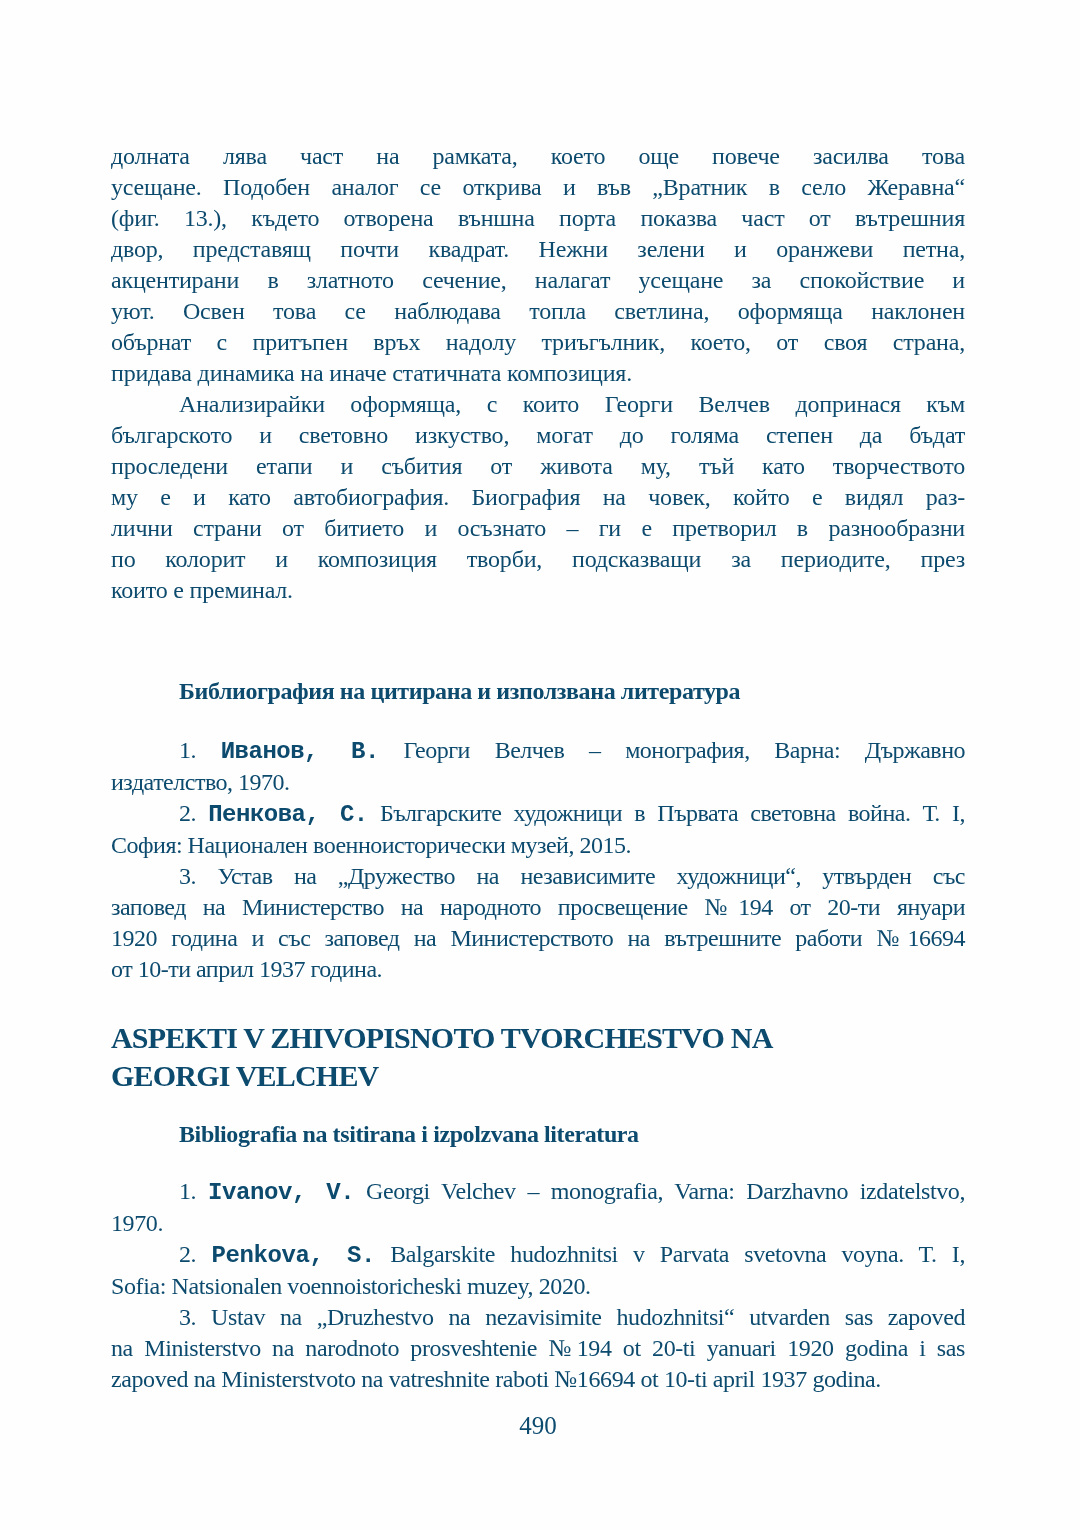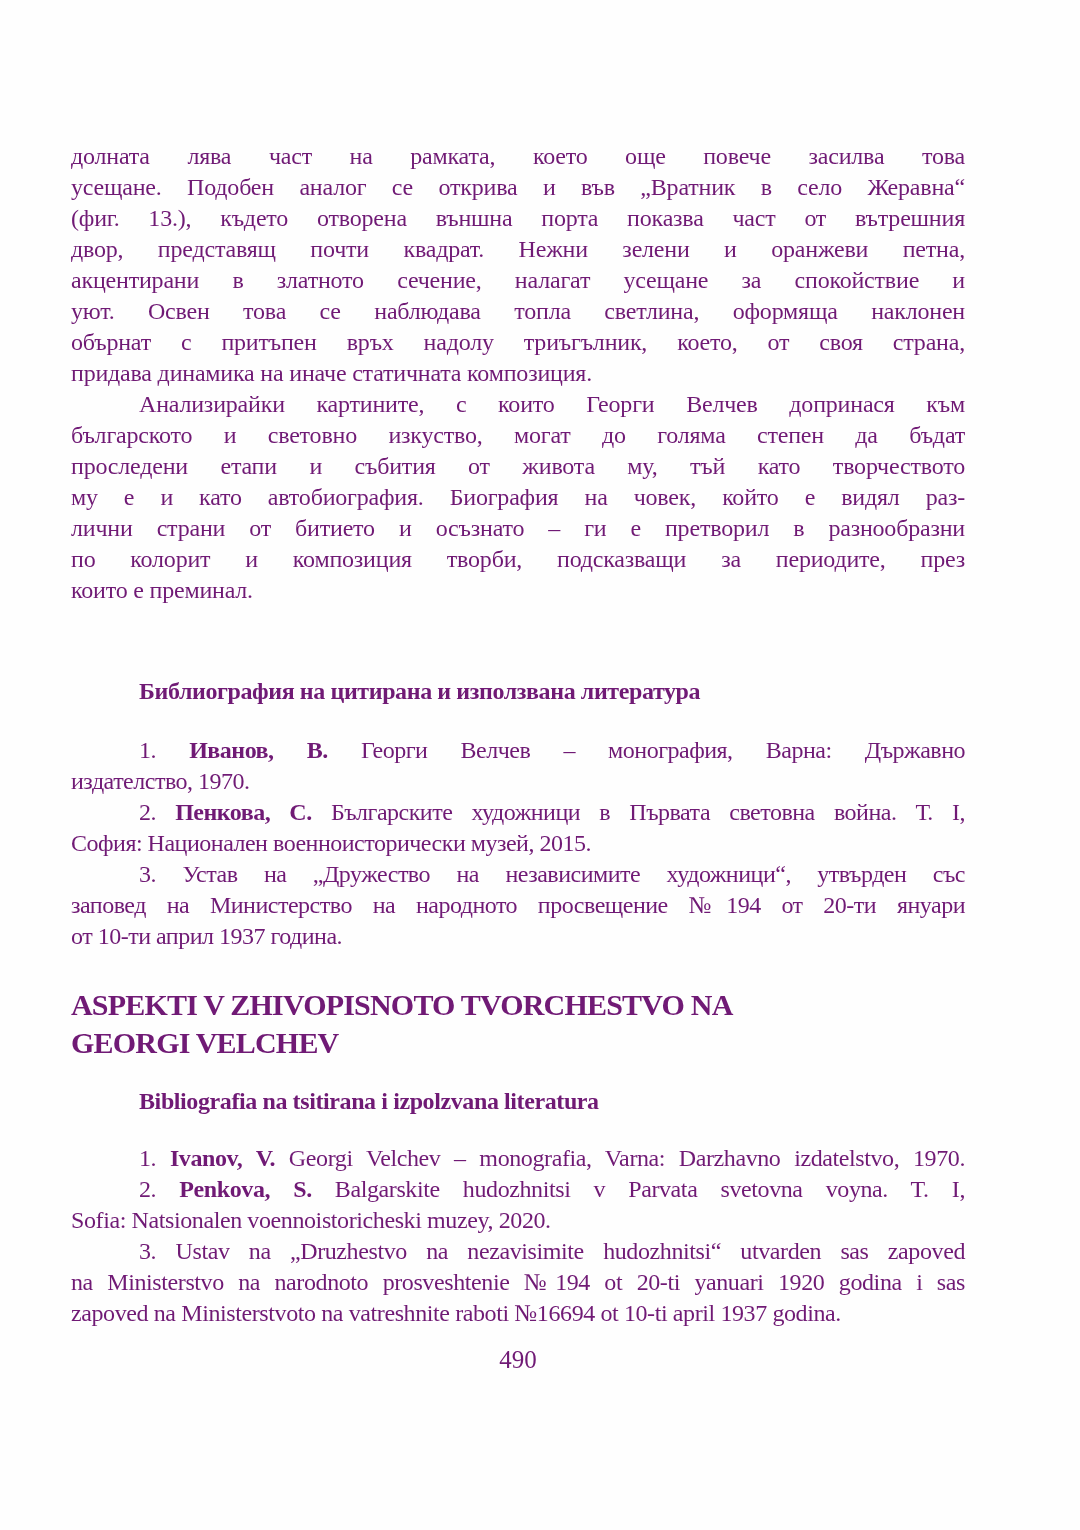--- a/index.html
+++ b/index.html
@@ -2,35 +2,35 @@
 <html><head>
 <meta charset="utf-8">
 <style>
   html, body { margin: 0; padding: 0; background: #ffffff; }
   .page {
     position: relative;
     width: 1080px;
     height: 1530px;
     background: #fefefe;
     box-sizing: border-box;
-    padding: 141px 115px 0 71px;
+    padding: 141px 115px 0 111px;
     font-family: "Liberation Serif", "DejaVu Serif", serif;
-    color: #701a75;
+    color: #0c4a6e;
     overflow: hidden;
   }
   .line {
     font-size: 24px;
     line-height: 31px;
     letter-spacing: -0.2px;
     text-align: justify;
     text-align-last: justify;
   }
   .last { text-align-last: left; }
   .indent { text-indent: 68px; }
-  .b { font-weight: bold; }
+  .b { font-weight: bold; font-family: Liberation Mono, monospace; }
   .bib-heading {
     font-size: 24px;
     line-height: 31px;
     font-weight: bold;
     letter-spacing: -0.4px;
     margin: 8px 0 0 68px;
   }
   .bh-bg { margin-top: 70px; }
   .bh-lat { margin-top: 24px; }
   .bib-bg { margin-top: 28px; }
@@ -66,21 +66,21 @@
     <div class="line">усещане. Подобен аналог се открива и във „Вратник в село Жеравна“</div>
     <div class="line">(фиг. 13.), където отворена външна порта показва част от вътрешния</div>
     <div class="line">двор, представящ почти квадрат. Нежни зелени и оранжеви петна,</div>
     <div class="line">акцентирани в златното сечение, налагат усещане за спокойствие и</div>
     <div class="line">уют. Освен това се наблюдава топла светлина, оформяща наклонен</div>
     <div class="line">обърнат с притъпен връх надолу триъгълник, което, от своя страна,</div>
     <div class="line last">придава динамика на иначе статичната композиция.</div>
   </div>
 
   <div class="para">
-    <div class="line indent">Анализирайки картините, с които Георги Велчев допринася към</div>
+    <div class="line indent">Анализирайки оформяща, с които Георги Велчев допринася към</div>
     <div class="line">българското и световно изкуство, могат до голяма степен да бъдат</div>
     <div class="line">проследени етапи и събития от живота му, тъй като творчеството</div>
     <div class="line">му е и като автобиография. Биография на човек, който е видял раз-</div>
     <div class="line">лични страни от битието и осъзнато – ги е претворил в разнообразни</div>
     <div class="line">по колорит и композиция творби, подсказващи за периодите, през</div>
     <div class="line last">които е преминал.</div>
   </div>
 
   <div class="bib-heading bh-bg">Библиография на цитирана и използвана литература</div>
 
@@ -89,20 +89,21 @@
       <div class="line indent"><span>1. </span><span class="b">Иванов, В.</span><span> Георги Велчев – монография, Варна: Държавно</span></div>
       <div class="line last">издателство, 1970.</div>
     </div>
     <div class="bib-item">
       <div class="line indent"><span>2. </span><span class="b">Пенкова, С.</span><span> Българските художници в Първата световна война. Т. I,</span></div>
       <div class="line last">София: Национален военноисторически музей, 2015.</div>
     </div>
     <div class="bib-item">
       <div class="line indent">3. Устав на „Дружество на независимите художници“, утвърден със</div>
       <div class="line">заповед на Министерство на народното просвещение №194 от 20-ти януари</div>
+      <div class="line">1920 година и със заповед на Министерството на вътрешните работи №16694</div>
       <div class="line last">от 10-ти април 1937 година.</div>
     </div>
   </div>
 
   <div class="article-title">
     <div>ASPEKTI V ZHIVOPISNOTO TVORCHESTVO NA</div>
     <div>GEORGI VELCHEV</div>
   </div>
 
   <div class="bib-heading bh-lat">Bibliografia na tsitirana i izpolzvana literatura</div>

